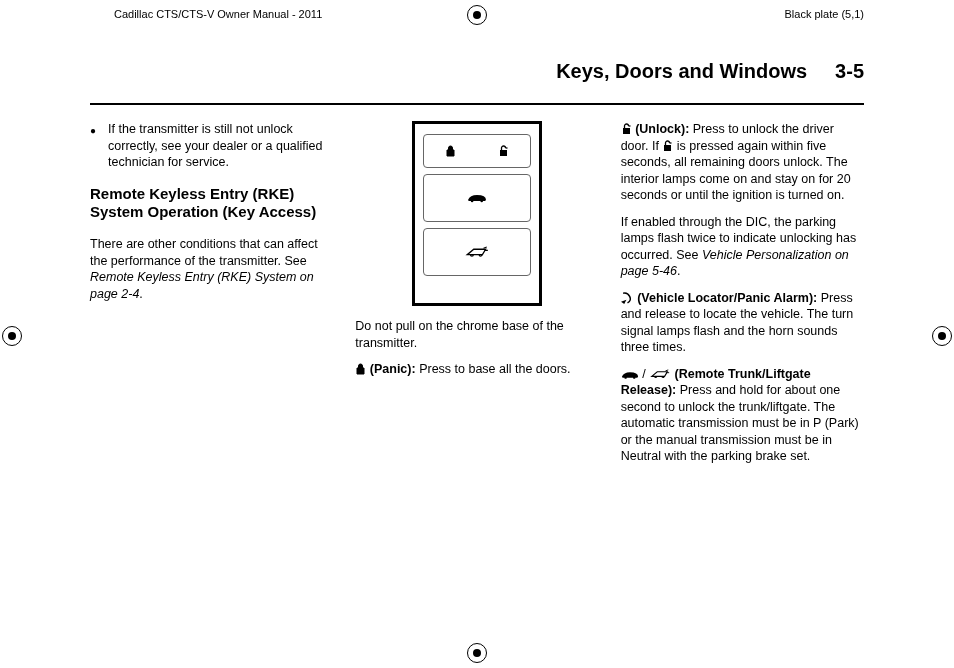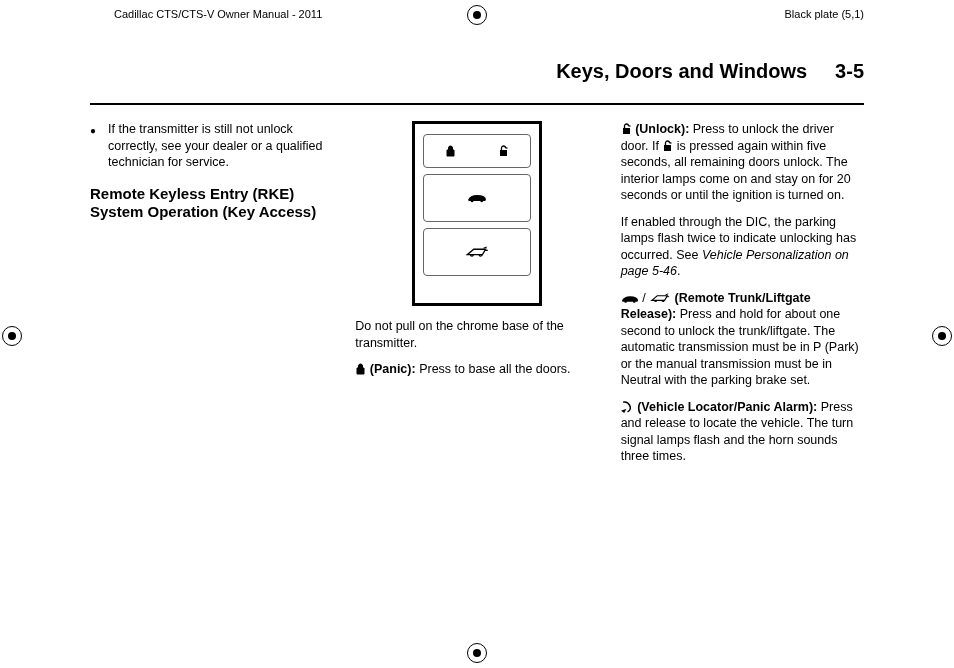--- a/index.html
+++ b/index.html
@@ -93,20 +93,23 @@
     <div class="rule"></div>
 
     <div class="cols">
 
       <div class="col">
         <div class="bullet-row">
           <div class="bullet-dot">●</div>
           <div>If the transmitter is still not unlock correctly, see your dealer or a qualified technician for service.</div>
         </div>
         <h2>Remote Keyless Entry (RKE) System Operation (Key Access)</h2>
+        <p>
+          <span>There are other conditions that can affect the performance of the transmitter. See </span><span class="ital">Remote Keyless Entry (RKE) System on page 2‑4</span><span>.</span>
+        </p>
       </div>
 
       <div class="col">
         <div class="fig">
           <div class="fig-row">
             <svg class="lock-svg" viewBox="0 0 11 12">
                 <use href="#sym-lock"></use>
               </svg>
             <svg class="lock-svg" viewBox="0 0 11 12">
                 <use href="#sym-unlock"></use>
@@ -136,27 +139,27 @@
           <svg class="icn lock-svg" viewBox="0 0 11 12">
               <use href="#sym-unlock"></use>
             </svg><b> (Unlock): </b><span>Press to unlock the driver door. If </span><svg class="icn lock-svg" viewBox="0 0 11 12">
               <use href="#sym-unlock"></use>
             </svg><span> is pressed again within five seconds, all remaining doors unlock. The interior lamps come on and stay on for 20 seconds or until the ignition is turned on.</span>
         </p>
         <p>
           <span>If enabled through the DIC, the parking lamps flash twice to indicate unlocking has occurred. See </span><span class="ital">Vehicle Personalization on page 5‑46</span><span>.</span>
         </p>
         <p>
+          <svg class="icn" viewBox="0 0 12 12" width="13" height="13">
+              <use href="#sym-panic"></use>
+            </svg><b> (Vehicle Locator/Panic Alarm): </b><span>Press and release to locate the vehicle. The turn signal lamps flash and the horn sounds three times.</span>
+        </p>
+        <p>
           <svg class="icn" viewBox="0 0 20 10" width="18" height="10">
               <use href="#sym-car"></use>
             </svg><span> / </span><svg class="icn" viewBox="0 0 22 12" width="22" height="11">
               <use href="#sym-liftgate"></use>
             </svg><b> (Remote Trunk/Liftgate Release): </b><span>Press and hold for about one second to unlock the trunk/liftgate. The automatic transmission must be in P (Park) or the manual transmission must be in Neutral with the parking brake set.</span>
-        </p>
-        <p>
-          <svg class="icn" viewBox="0 0 12 12" width="13" height="13">
-              <use href="#sym-panic"></use>
-            </svg><b> (Vehicle Locator/Panic Alarm): </b><span>Press and release to locate the vehicle. The turn signal lamps flash and the horn sounds three times.</span>
         </p>
       </div>
     </div>
   </div>
 </div>
 
 </body></html>

